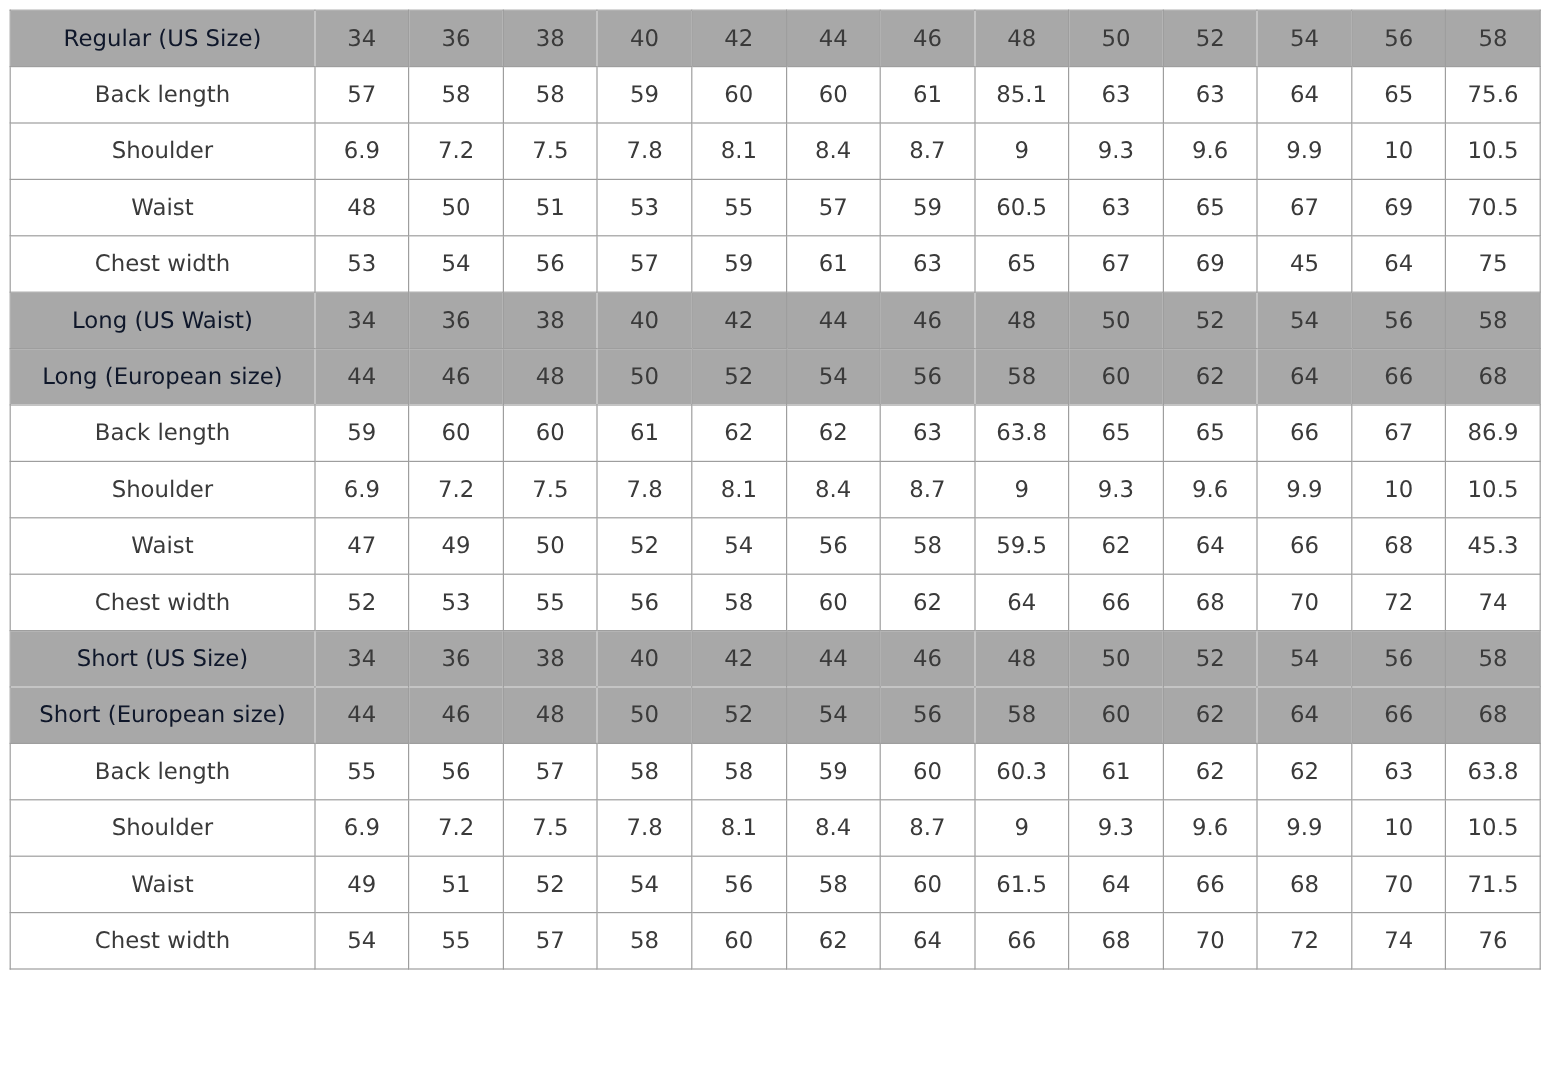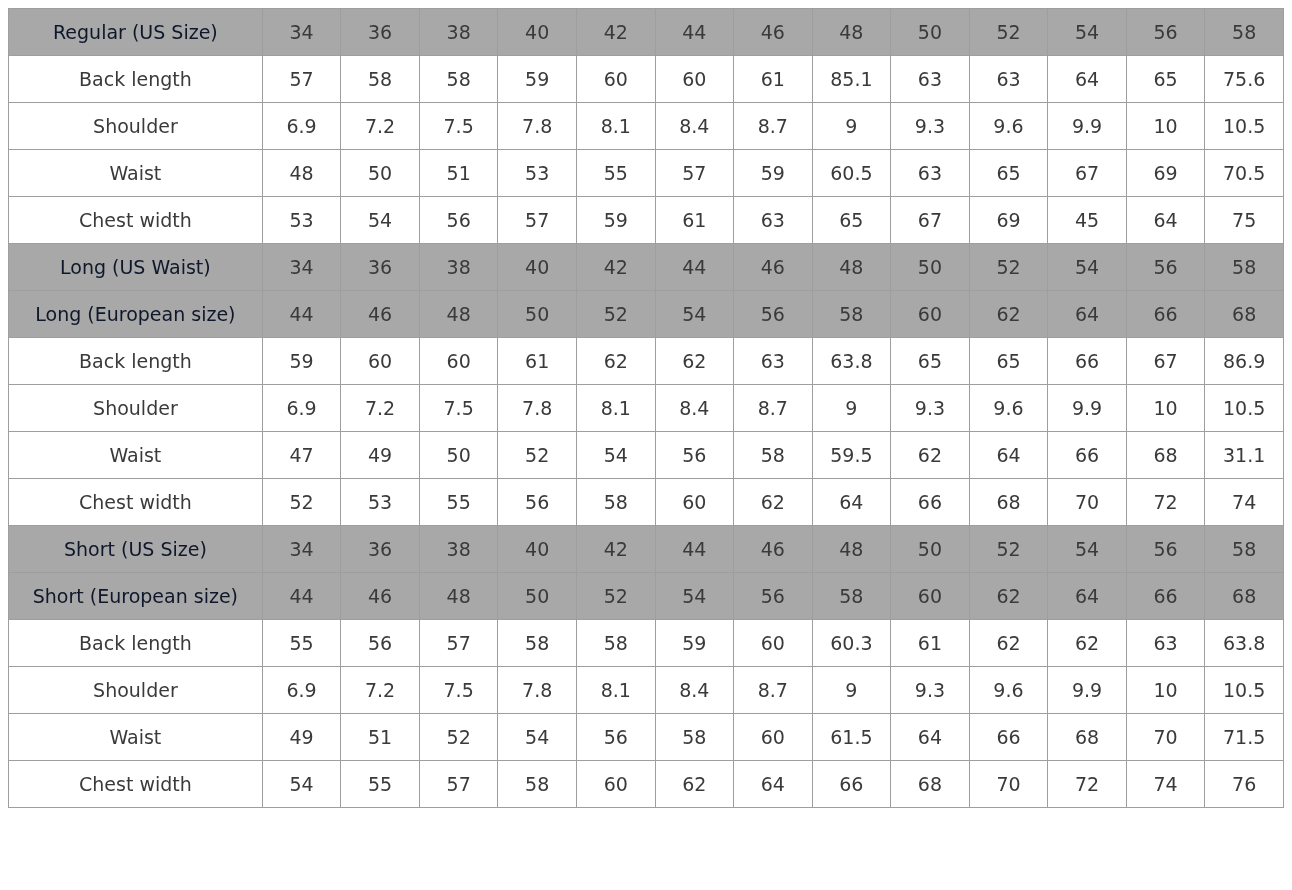--- a/index.html
+++ b/index.html
@@ -233,21 +233,21 @@
           <td>50</td>
           <td>52</td>
           <td>54</td>
           <td>56</td>
           <td>58</td>
           <td>59.5</td>
           <td>62</td>
           <td>64</td>
           <td>66</td>
           <td>68</td>
-          <td>31.1</td>
+          <td>45.3</td>
         </tr>
         <tr>
           <td class="label-col">Chest width</td>
           <td>52</td>
           <td>53</td>
           <td>55</td>
           <td>56</td>
           <td>58</td>
           <td>60</td>
           <td>62</td>

